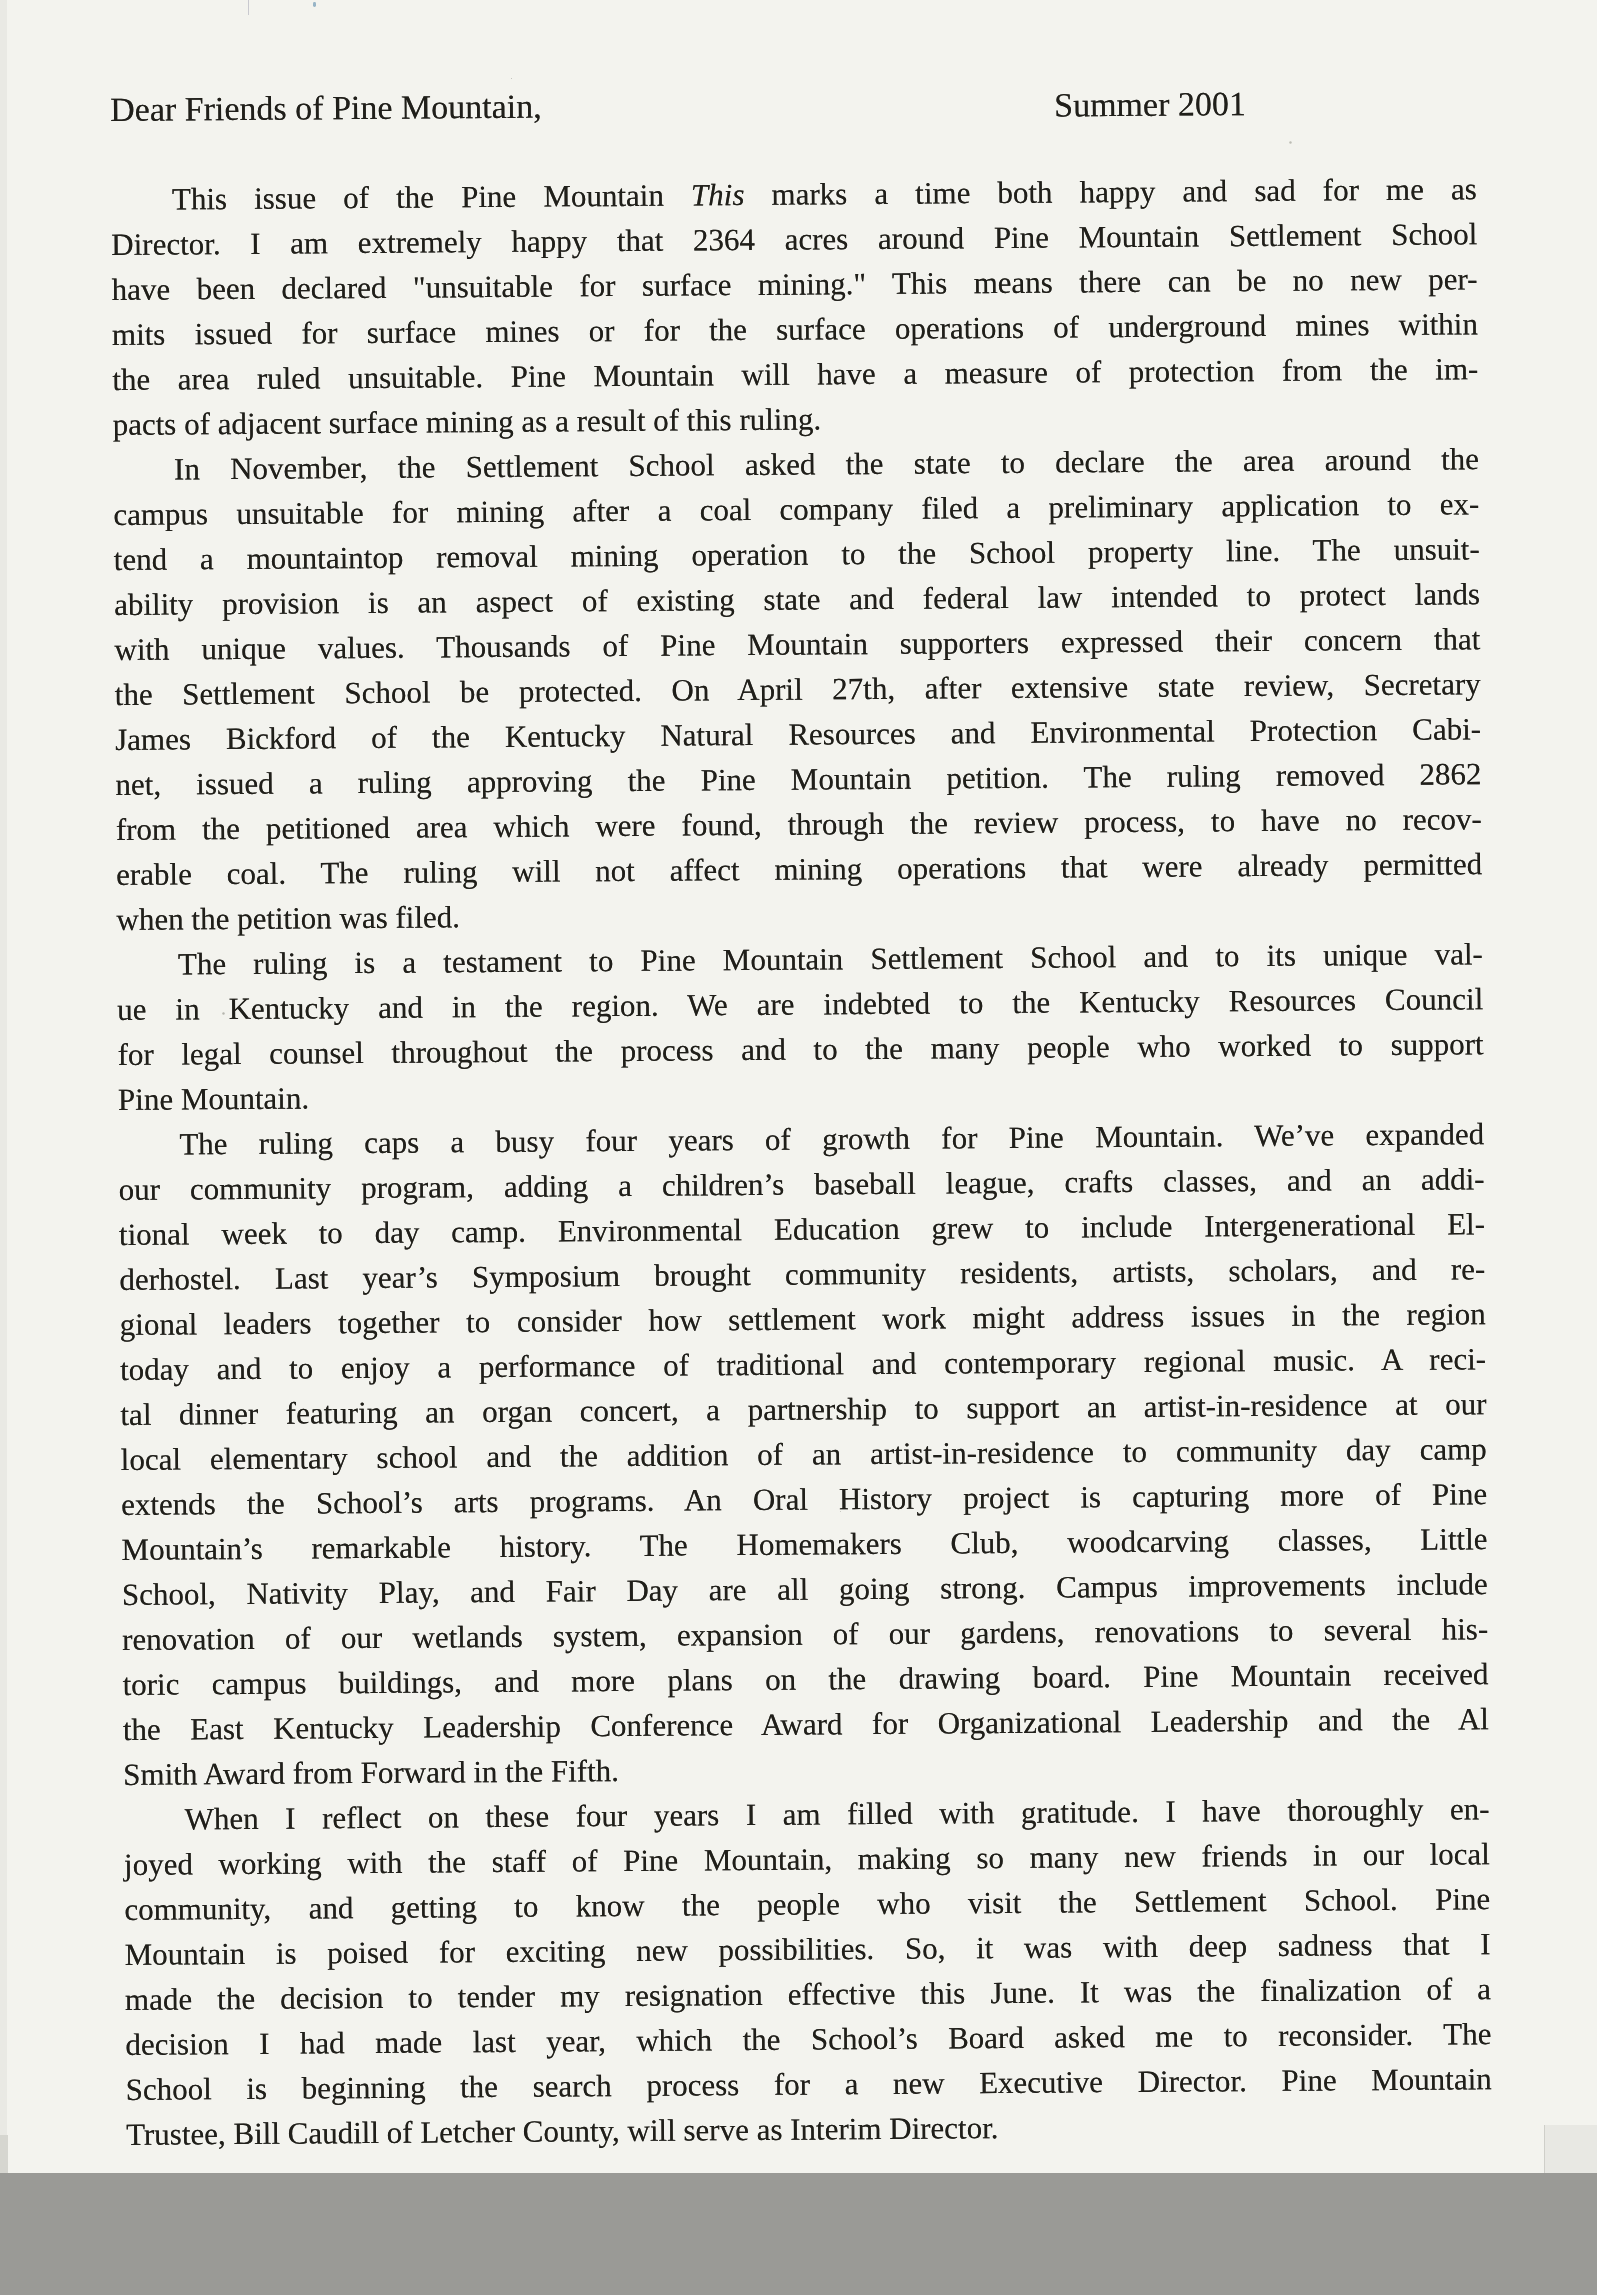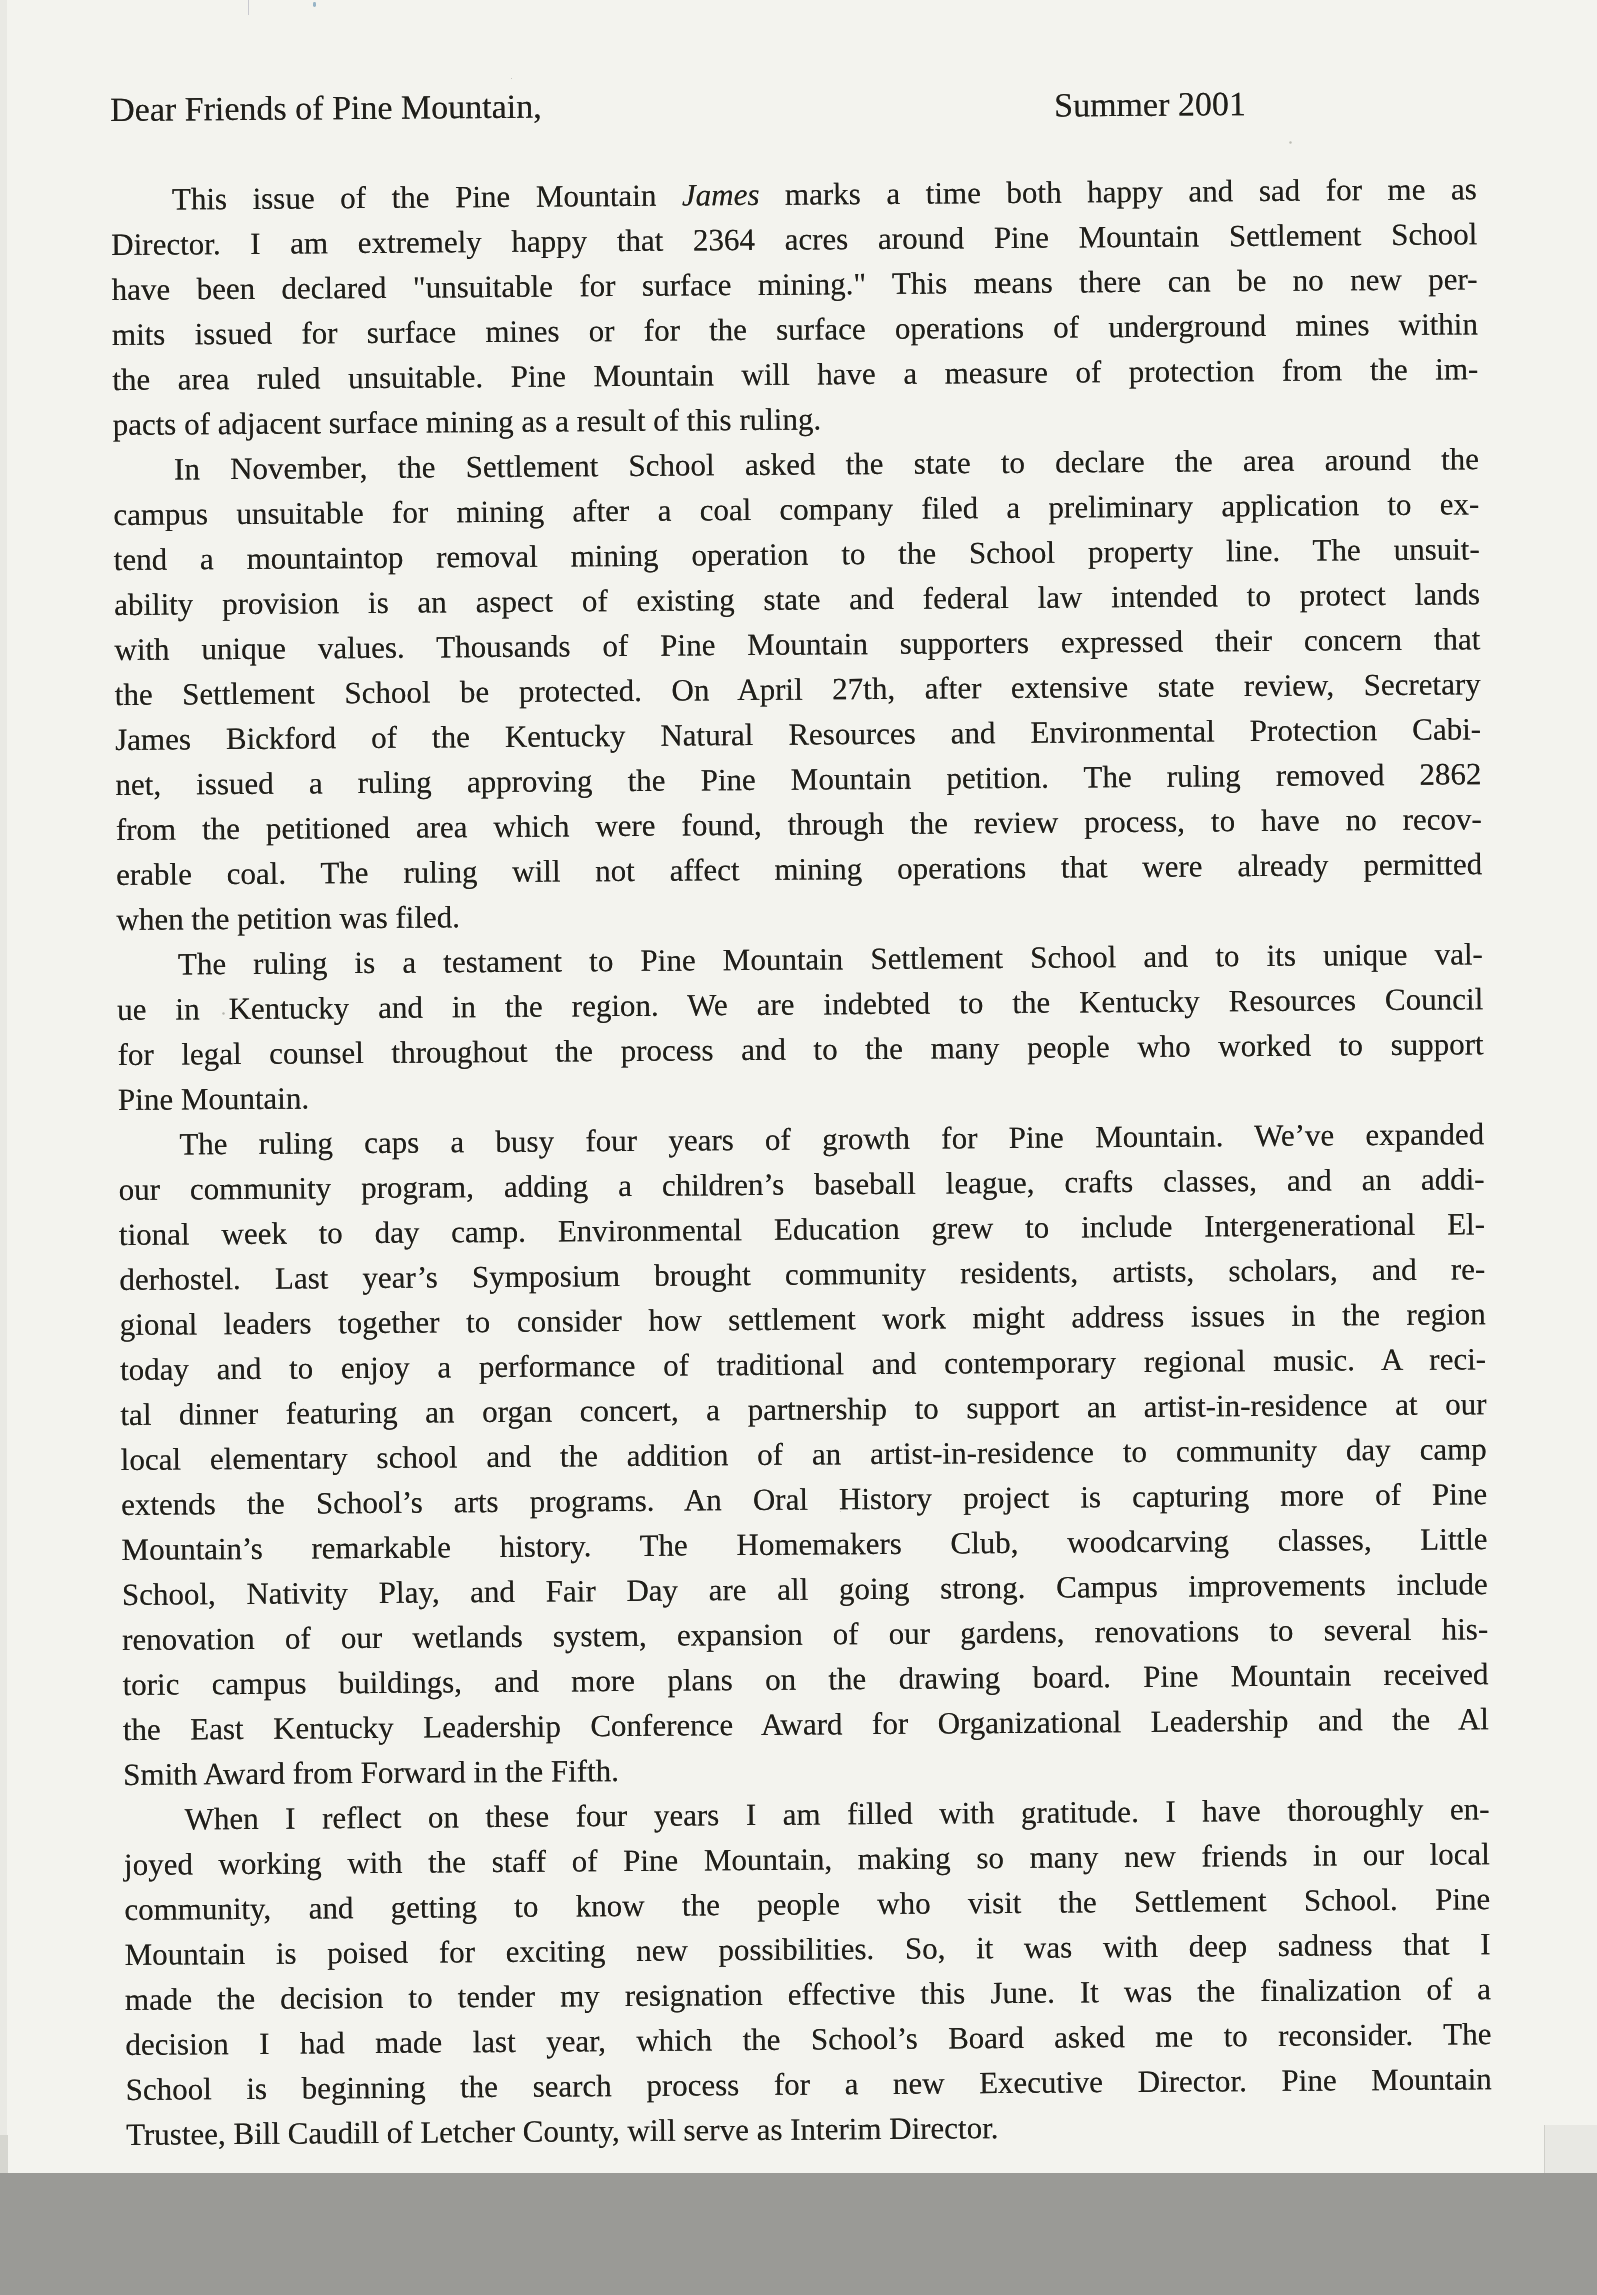--- a/index.html
+++ b/index.html
@@ -60,21 +60,21 @@
 
 <div id="page">
   <div class="edge-left-full"></div>
 
   <div id="content">
     <div class="header-row">
       <span class="greeting">Dear Friends of Pine Mountain,</span>
       <span class="date">Summer 2001</span>
     </div>
     <div id="letter-body">
-        <div class="line first"><span>This issue of the Pine Mountain </span><i>James</i><span> marks a time both happy and sad for me as</span></div>
+        <div class="line first"><span>This issue of the Pine Mountain </span><i>This</i><span> marks a time both happy and sad for me as</span></div>
         <div class="line"><span>Director.  I am extremely happy that 2364 acres around Pine Mountain Settlement School</span></div>
         <div class="line"><span>have been declared "unsuitable for surface mining."  This means there can be no new per-</span></div>
         <div class="line"><span>mits issued for surface mines or for the surface operations of underground mines within</span></div>
         <div class="line"><span>the area ruled unsuitable.  Pine Mountain will have a measure of protection from the im-</span></div>
         <div class="line last"><span>pacts of adjacent surface mining as a result of this ruling.</span></div>
         <div class="line first"><span>In November, the Settlement School asked the state to declare the area around the</span></div>
         <div class="line"><span>campus unsuitable for mining after a coal company filed a preliminary application to ex-</span></div>
         <div class="line"><span>tend a mountaintop removal mining operation to the School property line.  The unsuit-</span></div>
         <div class="line"><span>ability provision is an aspect of existing state and federal law intended to protect lands</span></div>
         <div class="line"><span>with unique values.  Thousands of Pine Mountain supporters expressed their concern that</span></div>

